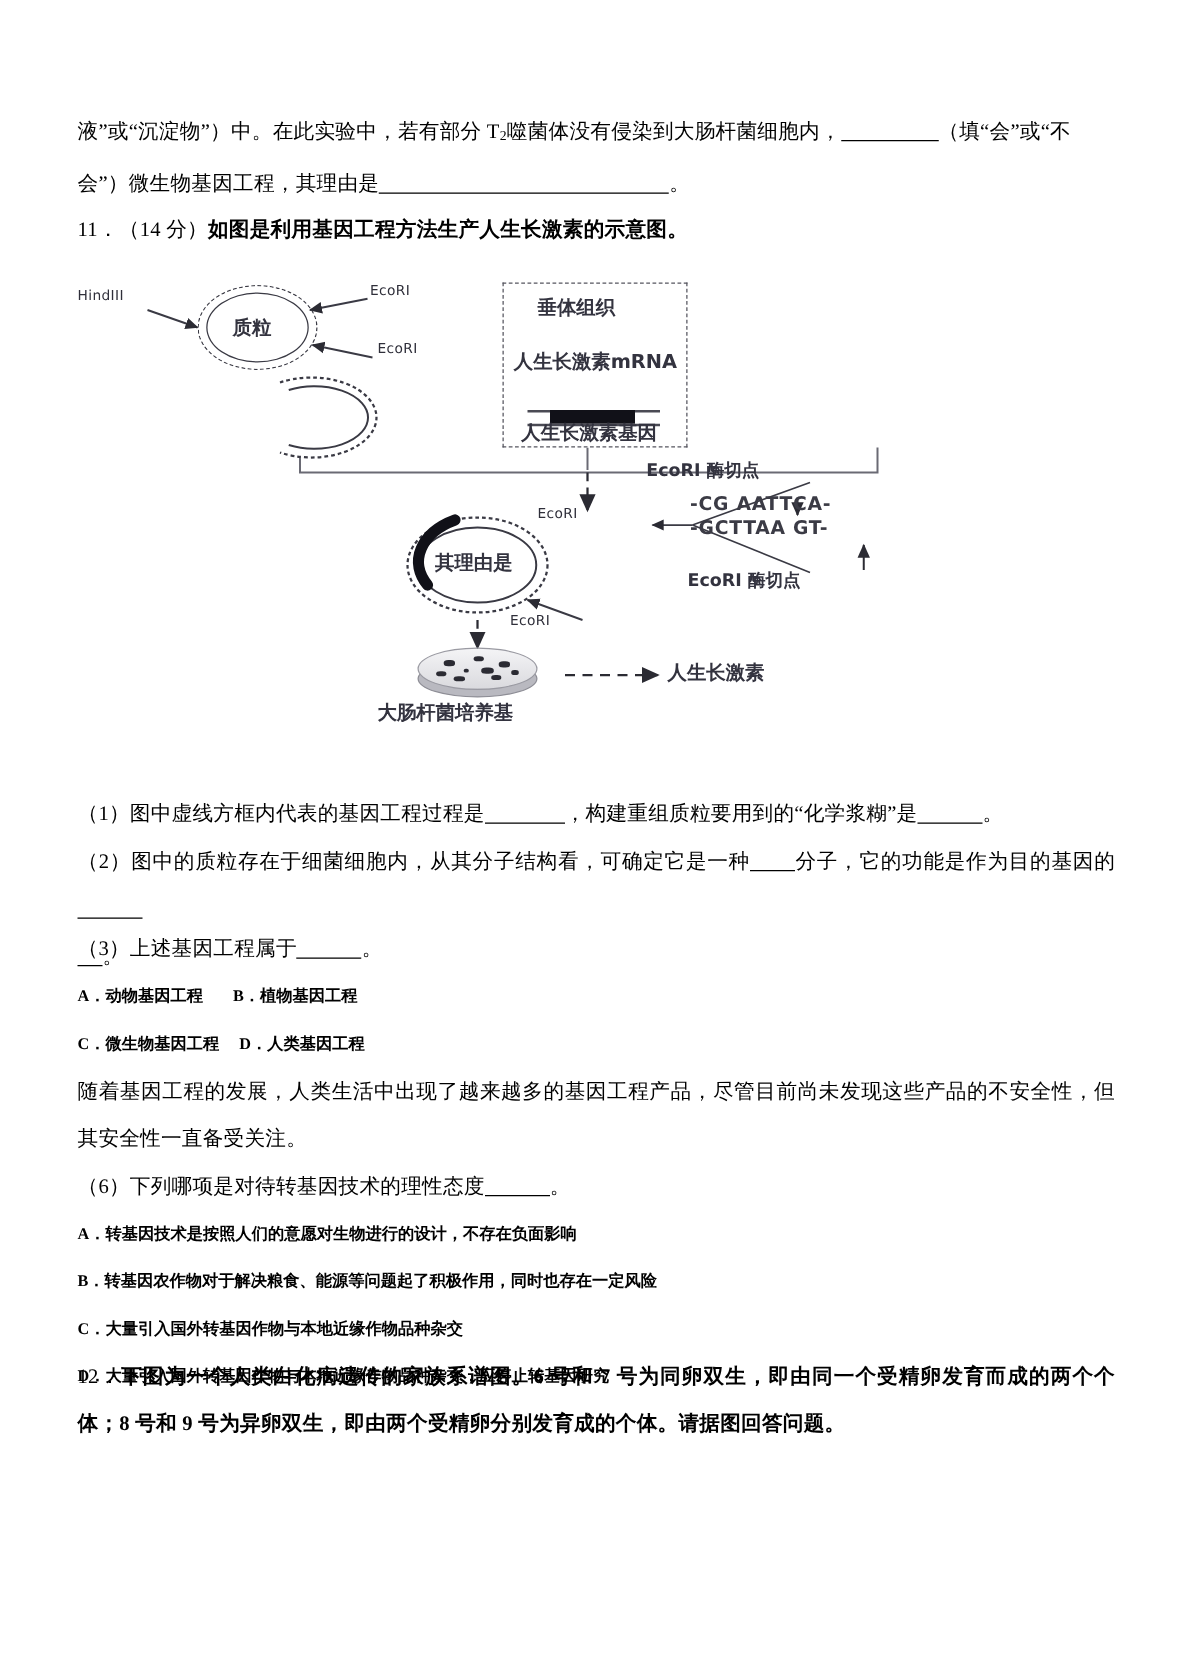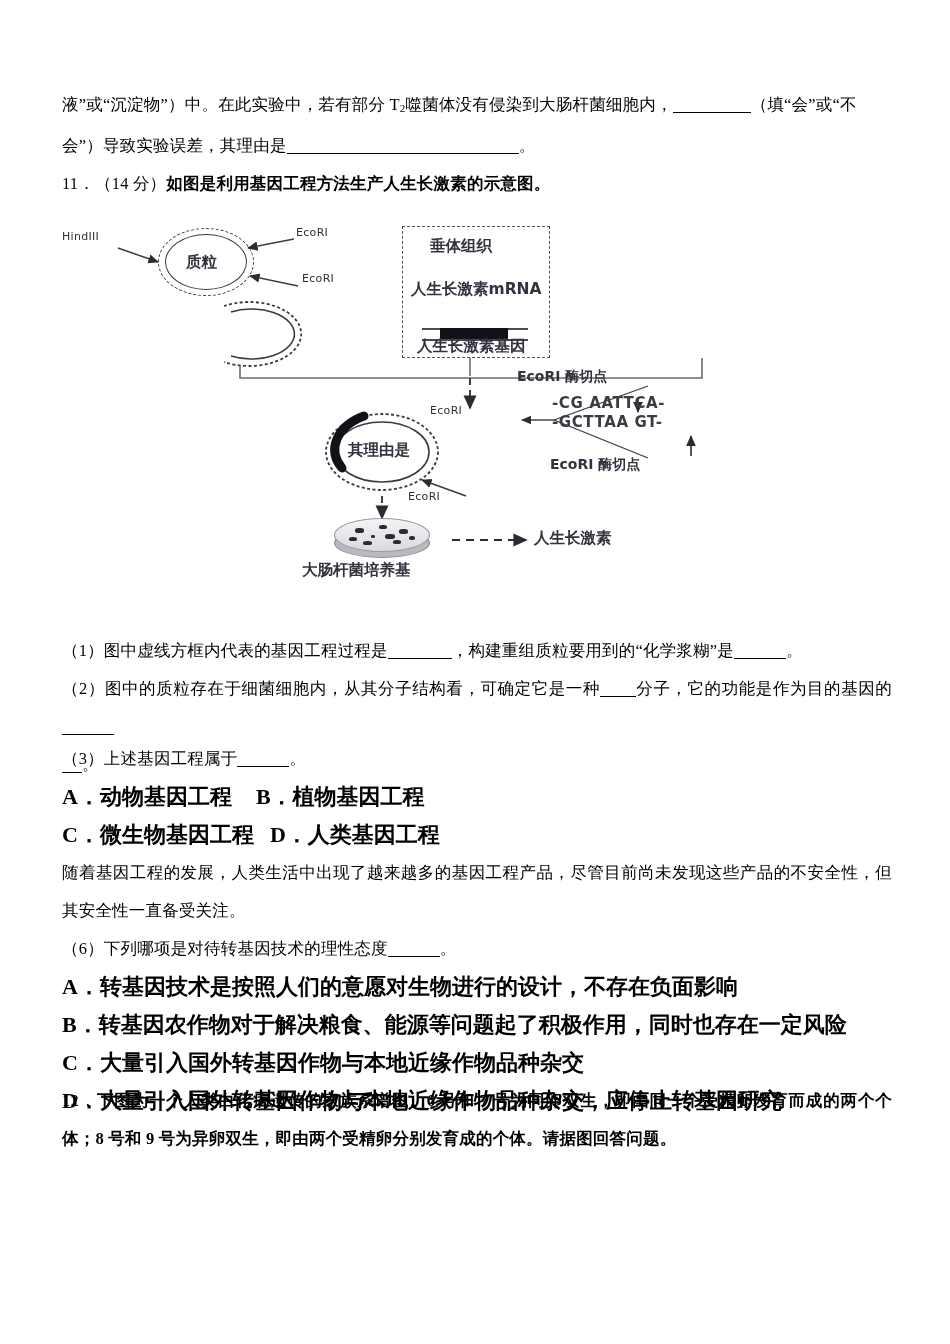--- a/index.html
+++ b/index.html
@@ -29,21 +29,21 @@
   .para {
     font-size: 16.5px;
     line-height: 38px;
     text-align: justify;
     letter-spacing: 0.2px;
     margin: 0;
     padding: 0;
   }
   .bold { font-weight: bold; }
   .opt {
-    font-size: 22px;
+    font-size: 13px;
     line-height: 38px;
     margin: 0;
     font-weight: bold;
   }
   .opt .lab { font-family: "Liberation Serif", serif; }
   .blank {
     display: inline-block;
     border-bottom: 1.3px solid #000;
     vertical-align: -3px;
   }
@@ -152,21 +152,21 @@
     overflow: visible;
   }
 </style>
 </head>
 <body>
 
 <div class="page">
 
   <div class="body-text" style="top:86px;">
     <p class="para"><span>液”或“沉淀物”）中。在此实验中，若有部分 T</span><sub>2</sub><span>噬菌体没有侵染到大肠杆菌细胞内，</span><span class="blank b-lg"></span><span>（填“会”或“不</span></p>
-    <p class="para"><span>会”）导致实验误差，其理由是</span><span class="blank b-xl"></span><span>。</span></p>
+    <p class="para"><span>会”）微生物基因工程，其理由是</span><span class="blank b-xl"></span><span>。</span></p>
   </div>
 
   <div class="body-text" style="top:165px;">
     <p class="para"><span>11．</span><span>（14 分）</span><span class="bold">如图是利用基因工程方法生产人生长激素的示意图。</span></p>
   </div>
 
   <div class="figure">
 
     <svg class="overlay" viewBox="0 0 830 400">
       <defs>

